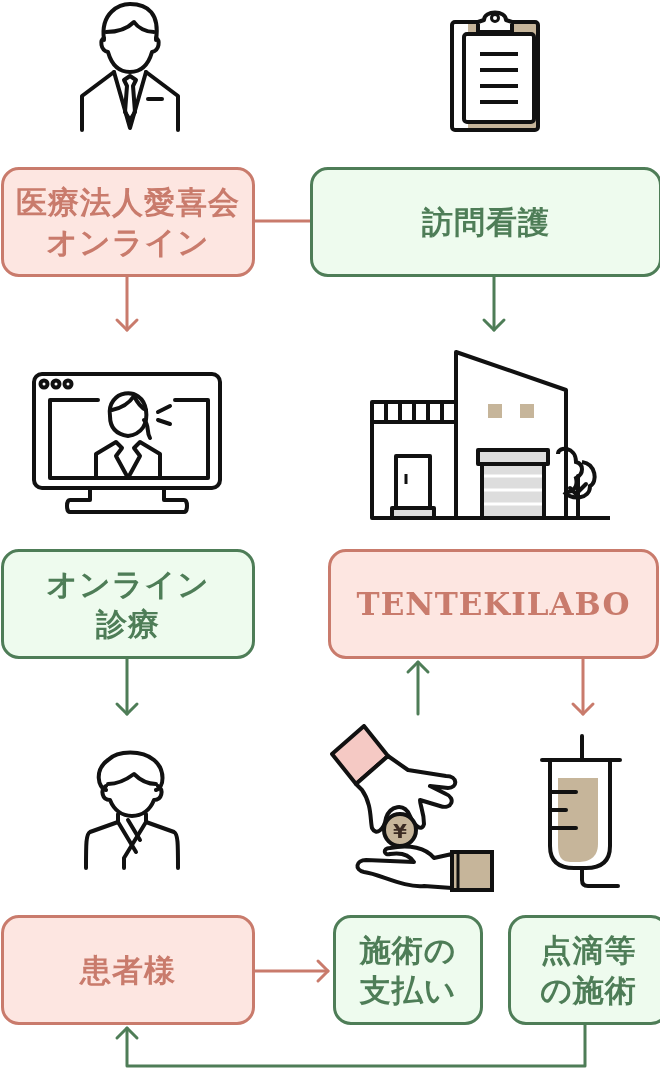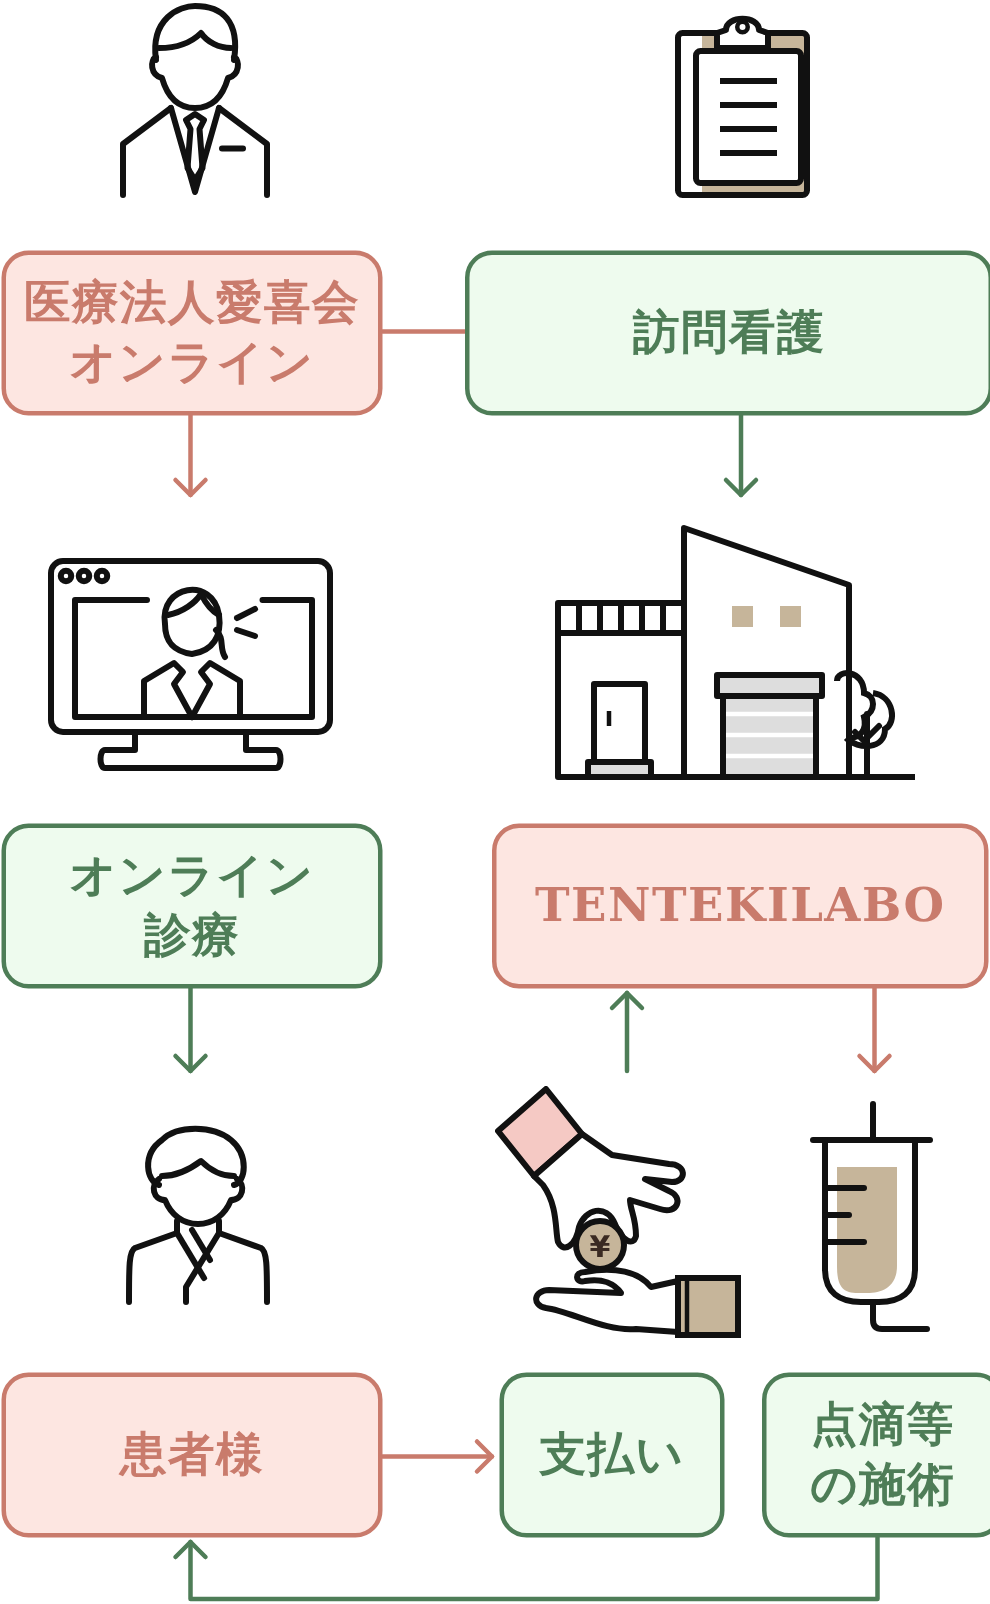--- a/index.html
+++ b/index.html
@@ -191,19 +191,20 @@
 
 <div class="box pink" style="left:328px;top:549px;width:331px;height:110px">
   <span>TENTEKILABO</span>
 </div>
 
 <div class="box pink" style="left:1px;top:915px;width:254px;height:110px">
   <span>患者様</span>
 </div>
 
 <div class="box green" style="left:333px;top:915px;width:150px;height:110px">
+  <span>施術の</span>
   <span>支払い</span>
 </div>
 
 <div class="box green" style="left:508px;top:915px;width:161px;height:110px">
   <span>点滴等</span>
   <span>の施術</span>
 </div>
 
 </body></html>

